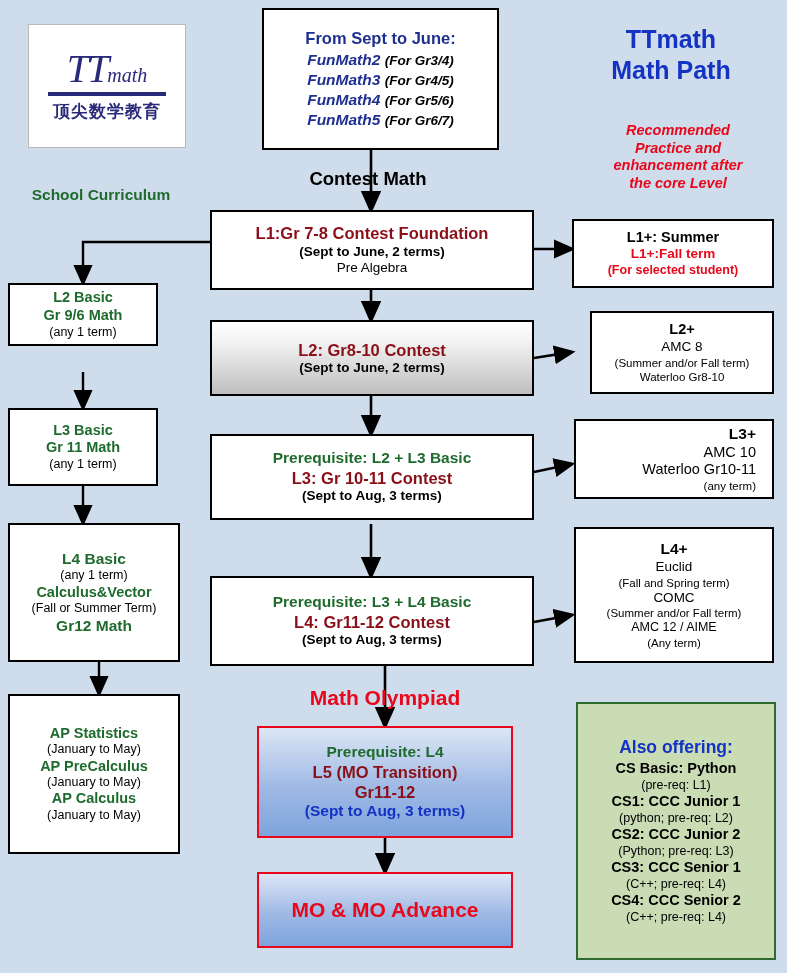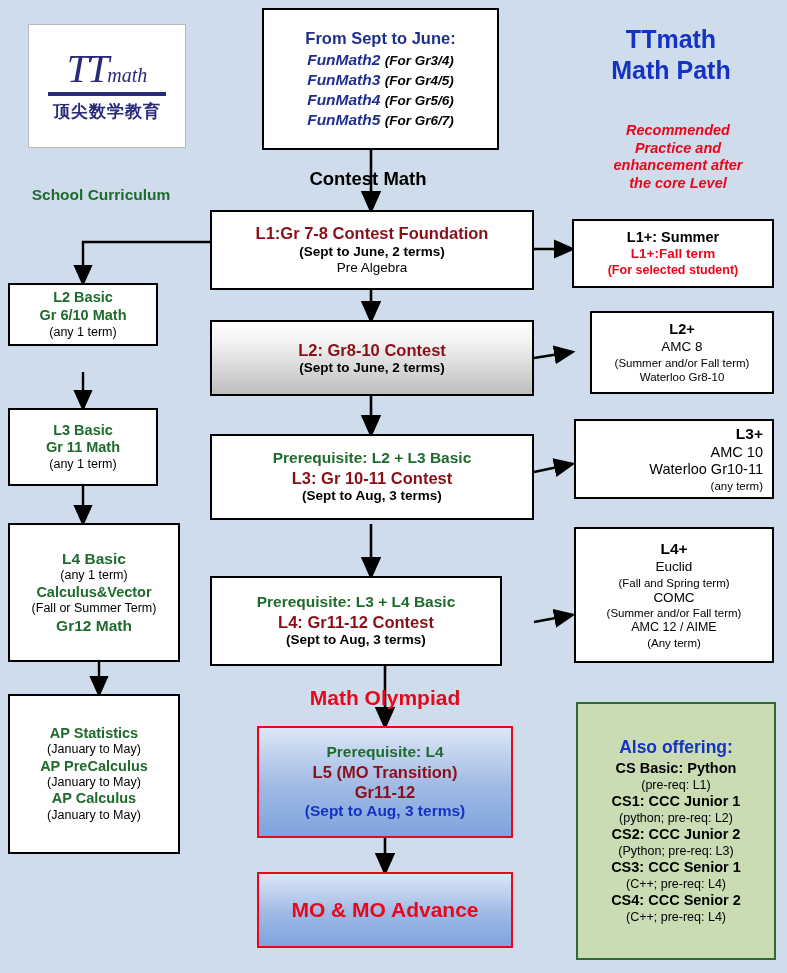--- a/index.html
+++ b/index.html
@@ -22,21 +22,21 @@
   .abs { position: absolute; }
   .box {
     background: #ffffff;
     border: 2px solid #000000;
     box-sizing: border-box;
     text-align: center;
     display: flex;
     flex-direction: column;
     justify-content: center;
     align-items: center;
-    padding: 3px 9px;
+    padding: 3px 16px;
   }
   .ln { display: block; width: 100%; }
 
   
   .navy  { color: #1f2f8f; font-weight: bold; }
   .darkred { color: #8a0f18; font-weight: bold; }
   .green { color: #1f6b2e; font-weight: bold; }
   .red   { color: #e8071b; font-weight: bold; }
   .blue  { color: #1433c4; font-weight: bold; }
   .black { color: #000000; }
@@ -193,21 +193,21 @@
   </div>
 
   <div class="abs box" style="left:572px; top:219px; width:202px; height:69px;">
     <div class="black bold f14 lh">L1+: Summer</div>
     <div class="red f13 lh">L1+:Fall term</div>
     <div class="red f12 lh">(For selected student)</div>
   </div>
 
   <div class="abs box" style="left:8px; top:283px; width:150px; height:63px;">
     <div class="green f14 lh">L2 Basic</div>
-    <div class="green f14 lh">Gr 6/10 Math</div>
+    <div class="green f14 lh">Gr 9/6 Math</div>
     <div class="black f12 lh">(any 1 term)</div>
   </div>
 
   <div class="abs box gray-grad" style="left:210px; top:320px; width:324px; height:76px;">
     <div class="darkred f16 lh">L2: Gr8-10 Contest</div>
     <div class="black bold f13 lh">(Sept to June, 2 terms)</div>
   </div>
 
   <div class="abs box" style="left:590px; top:311px; width:184px; height:83px;">
     <div class="black bold f14 lh">L2+</div>
@@ -236,21 +236,21 @@
   </div>
 
   <div class="abs box" style="left:8px; top:523px; width:172px; height:139px;">
     <div class="green f15 lh">L4 Basic</div>
     <div class="black f12 lh">(any 1 term)</div>
     <div class="green f14 lh">Calculus&amp;Vector</div>
     <div class="black f12 lh">(Fall or Summer Term)</div>
     <div class="green f15 lh">Gr12 Math</div>
   </div>
 
-  <div class="abs box" style="left:210px; top:576px; width:292px; height:90px;text-align:right;">
+  <div class="abs box" style="left:210px; top:576px; width:324px; height:90px;text-align:right;">
     <div class="green f15 lh">Prerequisite: L3 + L4 Basic</div>
     <div class="darkred f16 lh">L4:  Gr11-12 Contest</div>
     <div class="black bold f13 lh">(Sept to Aug, 3 terms)</div>
   </div>
 
   <div class="abs box" style="left:574px; top:527px; width:200px; height:136px;">
     <div class="black bold f15 lh">L4+</div>
     <div class="black f13 lh">Euclid</div>
     <div class="black f11 lh">(Fall and Spring term)</div>
     <div class="black f13 lh">COMC</div>

